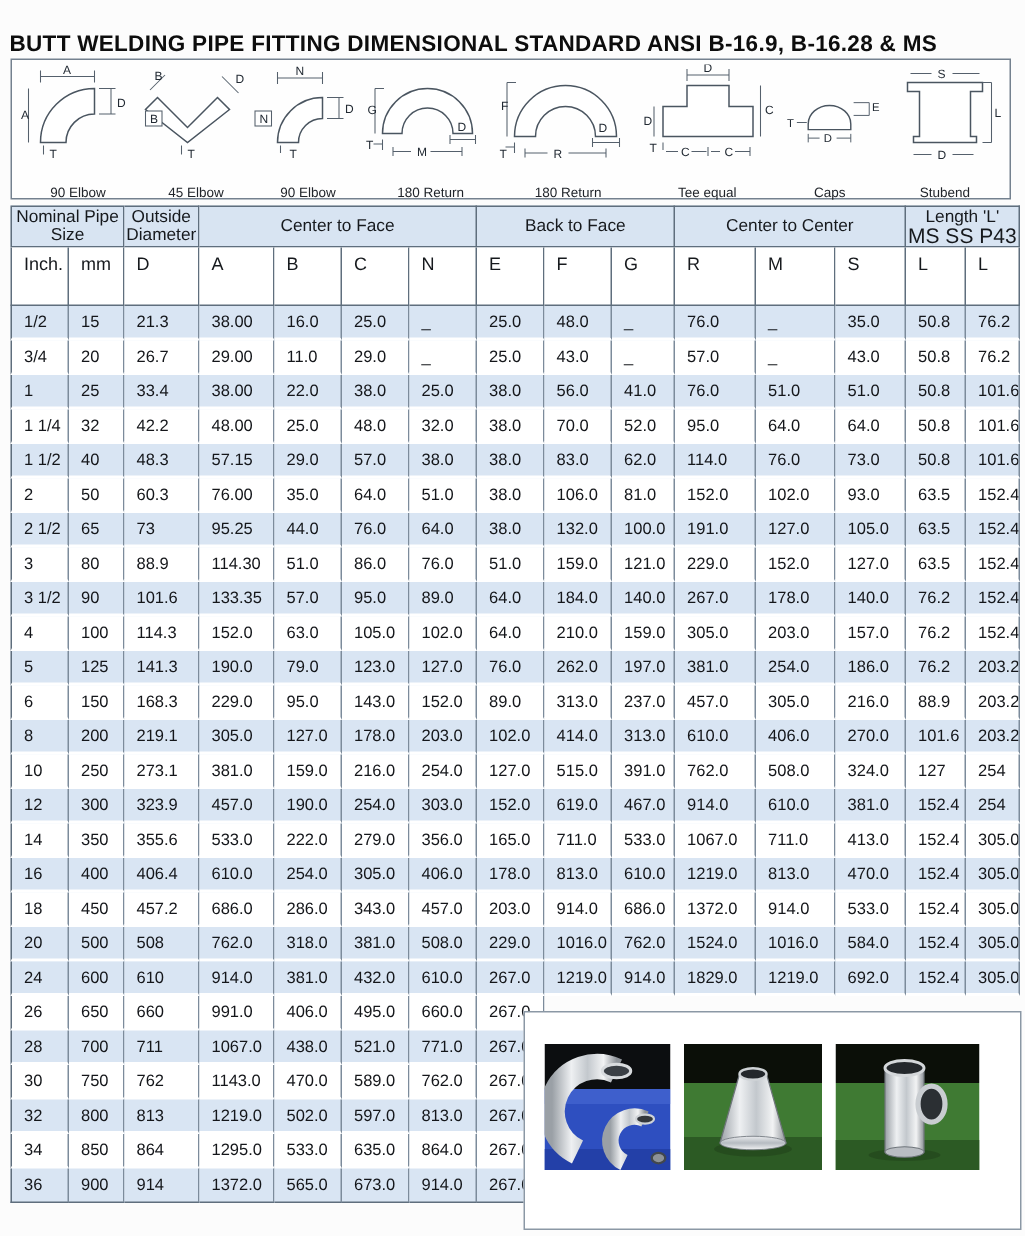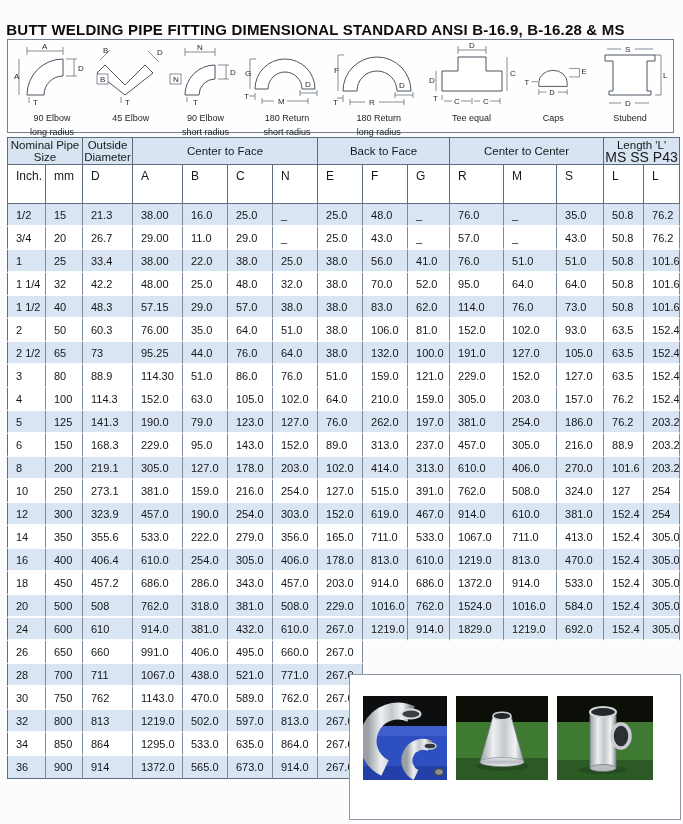--- a/index.html
+++ b/index.html
@@ -21,21 +21,21 @@
   
   .diagram-panel{
     position:absolute;left:7px;top:39px;width:667px;height:94px;
     border:1px solid #74818f;background:#fefefe;
     box-sizing:border-box;
     display:flex;justify-content:space-between;align-items:flex-start;
     padding:3px 4px 0 4px;
   }
   .fig{display:flex;flex-direction:column;align-items:center;}
   .fig svg{display:block;}
-  .fig .cap{font-size:9px;line-height:10px;text-align:center;color:#20242a;margin-top:4px;}
+  .fig .cap{font-size:9px;line-height:10px;text-align:center;color:#20242a;margin-top:14px;}
   .dl{stroke:#55606c;stroke-width:.7;fill:none;}
   .shape{fill:#ffffff;stroke:#4a5560;stroke-width:1;}
   .dimtxt{font-size:8px;fill:#222a33;font-family:"Liberation Sans",sans-serif;}
   
   table{
     position:absolute;left:7px;top:137px;
     border-collapse:separate;border-spacing:0;table-layout:fixed;
     width:673px;font-size:11px;
   }
   th,td{box-sizing:border-box;font-weight:normal;}
@@ -442,20 +442,37 @@
           <td>76.0</td>
           <td>51.0</td>
           <td>159.0</td>
           <td>121.0</td>
           <td>229.0</td>
           <td>152.0</td>
           <td>127.0</td>
           <td>63.5</td>
           <td>152.4</td>
         </tr>
+        <tr class="stripe">
+          <td>3 1/2</td>
+          <td>90</td>
+          <td>101.6</td>
+          <td>133.35</td>
+          <td>57.0</td>
+          <td>95.0</td>
+          <td>89.0</td>
+          <td>64.0</td>
+          <td>184.0</td>
+          <td>140.0</td>
+          <td>267.0</td>
+          <td>178.0</td>
+          <td>140.0</td>
+          <td>76.2</td>
+          <td>152.4</td>
+        </tr>
         <tr class="plain">
           <td>4</td>
           <td>100</td>
           <td>114.3</td>
           <td>152.0</td>
           <td>63.0</td>
           <td>105.0</td>
           <td>102.0</td>
           <td>64.0</td>
           <td>210.0</td>

